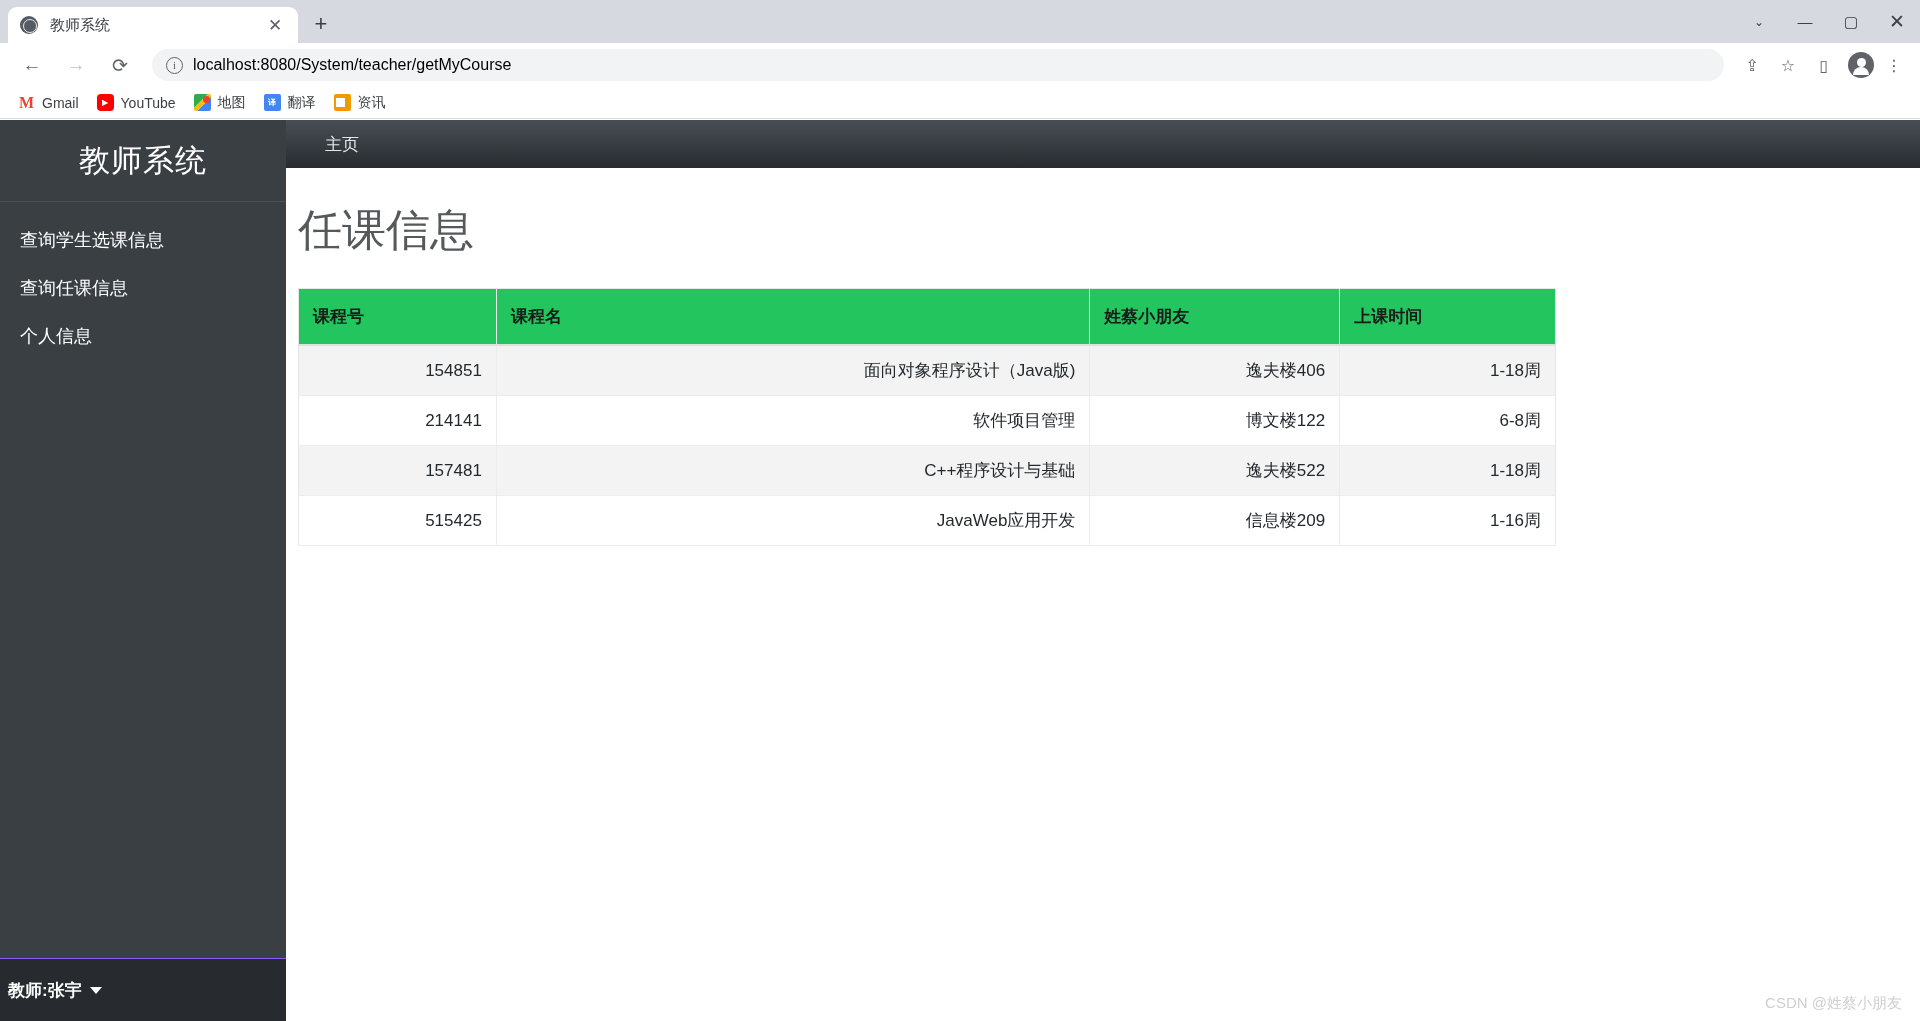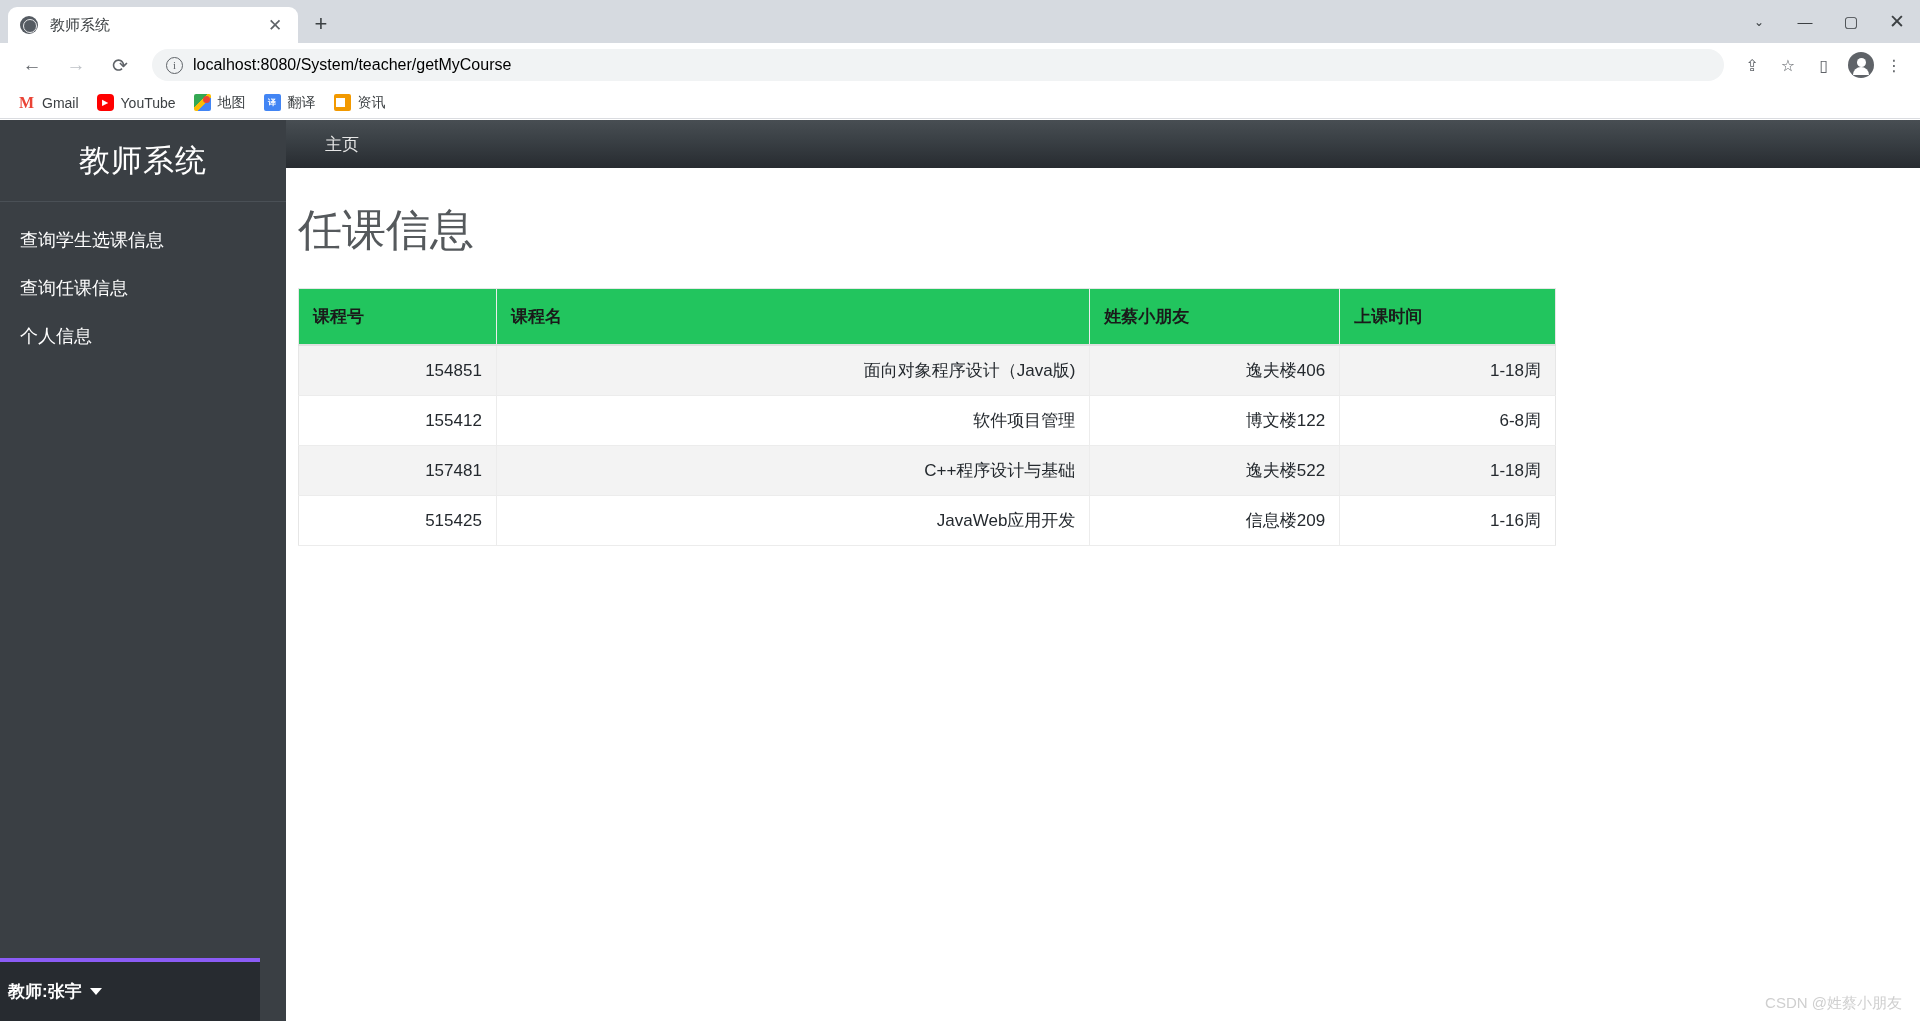--- a/index.html
+++ b/index.html
@@ -177,23 +177,23 @@
   .side-item {
     display: block;
     padding: 12px 20px;
     font-size: 18px;
     color: #ffffff;
     text-decoration: none;
   }
   .sidebar-footer {
     position: absolute;
     left: 0; bottom: 0;
-    width: 260px; height: 63px;
+    width: 286px; height: 63px;
     background: #272b30;
-    border-top: 4px solid #8b5cf6;
+    border-top: 1px solid #8b5cf6;
     display: flex; align-items: center;
     padding: 0 8px;
   }
   .footer-user {
     font-size: 17px; font-weight: bold; color: #ffffff;
     display: flex; align-items: center;
   }
   .caret {
     display: inline-block;
     margin-left: 8px;
@@ -374,21 +374,21 @@
             </tr>
           </thead>
           <tbody>
             <tr>
               <td>154851</td>
               <td>面向对象程序设计（Java版)</td>
               <td>逸夫楼406</td>
               <td>1-18周</td>
             </tr>
             <tr>
-              <td>155412</td>
+              <td>214141</td>
               <td>软件项目管理</td>
               <td>博文楼122</td>
               <td>6-8周</td>
             </tr>
             <tr>
               <td>157481</td>
               <td>C++程序设计与基础</td>
               <td>逸夫楼522</td>
               <td>1-18周</td>
             </tr>

